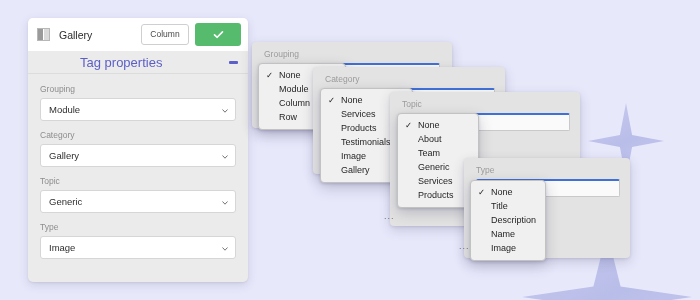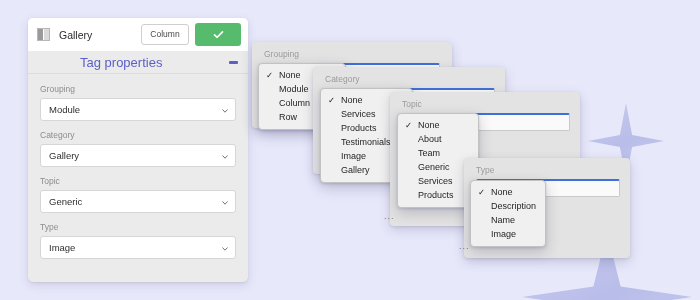--- a/index.html
+++ b/index.html
@@ -338,16 +338,17 @@
   <div class="menu-item">Products</div>
 </div>
 
 <div class="panel" style="left:464px; top:158px; width:166px; height:100px;">
   <div class="panel-label" style="left:12px; top:7px;">Type</div>
   <div class="panel-field" style="left:12px; top:21px; width:144px; height:18px;"></div>
 </div>
 <div class="ellipsis" style="left:459px; top:241px;">...</div>
 <div class="menu" style="left:470px; top:180px; width:76px;">
   <div class="menu-item checked">None</div>
+  <div class="menu-item">Title</div>
   <div class="menu-item">Description</div>
   <div class="menu-item">Name</div>
   <div class="menu-item">Image</div>
 </div>
 
 </body></html>

